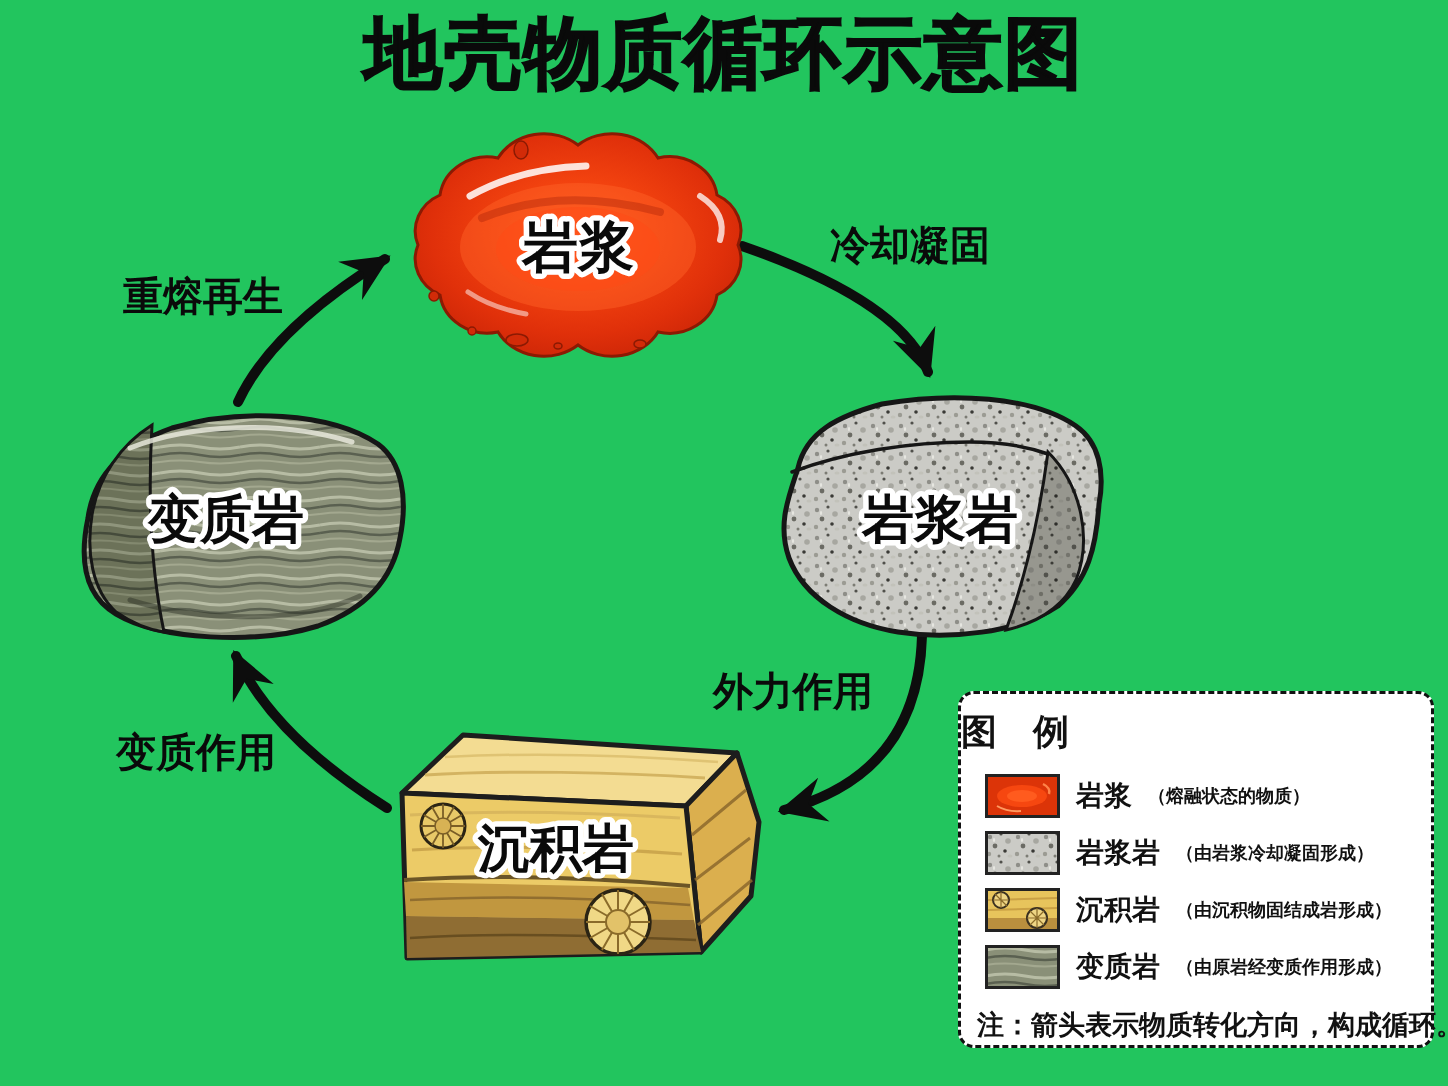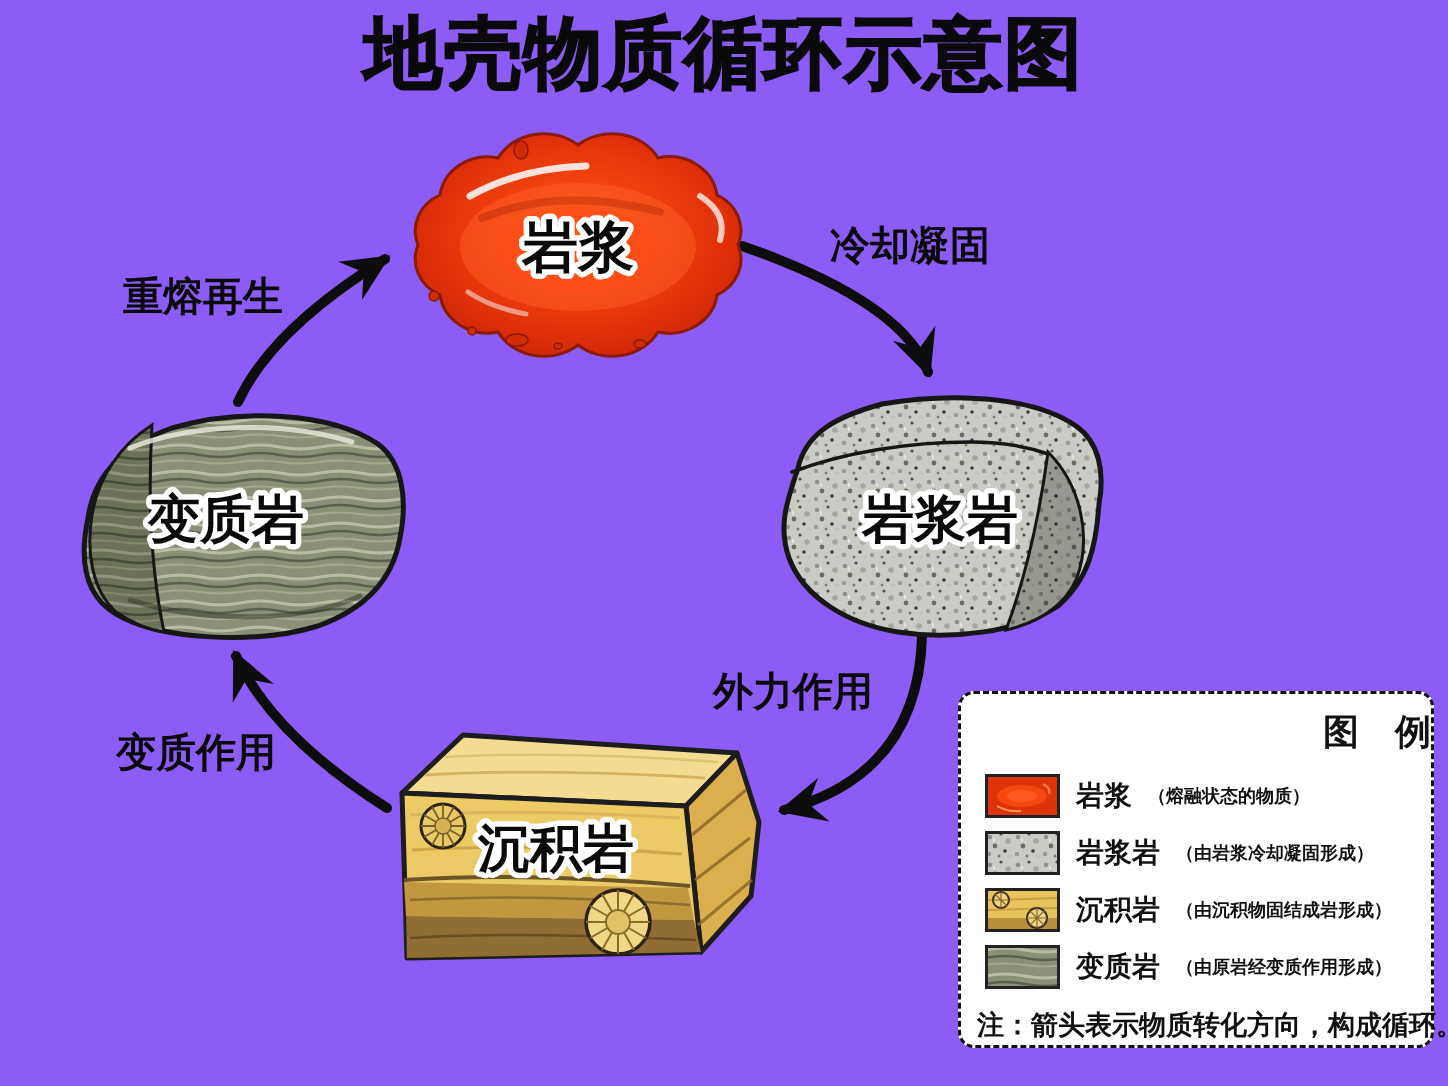--- a/index.html
+++ b/index.html
@@ -1,36 +1,36 @@
 <!DOCTYPE html>
 <html><head>
 <meta charset="utf-8">
 <style>
   html,body{margin:0;padding:0;background:#ffffff;}
   .stage{
-    position:relative;width:1448px;height:1086px;background:#8b5cf6;overflow:hidden;
+    position:relative;width:1448px;height:1086px;background:#22c55e;overflow:hidden;
     font-family:Liberation Sans, sans-serif;color:#111;
   }
   .page-title{
     position:absolute;top:2px;left:0;width:100%;margin:0;text-align:center;
     font-size:78px;font-weight:900;letter-spacing:2px;color:#0a0a0a;
     -webkit-text-stroke:2px #0a0a0a;
   }
   .diagram{position:absolute;left:0;top:0;}
   .node-label{
     font-weight:900;fill:#0a0a0a;stroke:#ffffff;stroke-width:11px;
     paint-order:stroke;stroke-linejoin:round;text-anchor:middle;
   }
   .arrow-label{font-weight:800;fill:#0a0a0a;text-anchor:middle;}
   .legend{
     position:absolute;left:958px;top:691px;width:476px;height:357px;
     border:3px dashed #111;border-radius:16px;background:#fff;box-sizing:border-box;
     padding-top:8px;
   }
-  .legend-title{text-align:right;font-size:36px;font-weight:900;margin:6px 0 10px 0;}
+  .legend-title{text-align:left;font-size:36px;font-weight:900;margin:6px 0 10px 0;}
   .legend-row{display:flex;align-items:center;gap:16px;height:57px;padding-left:24px;}
   .swatch{width:75px;height:44px;flex:0 0 auto;display:block;}
   .legend-name{font-size:28px;font-weight:800;white-space:nowrap;}
   .legend-desc{font-size:18px;font-weight:600;white-space:nowrap;}
   .legend-note{font-size:27px;font-weight:700;padding:12px 8px 0 16px;white-space:nowrap;}
 </style>
 </head>
 <body>
 
 <div class="stage">

